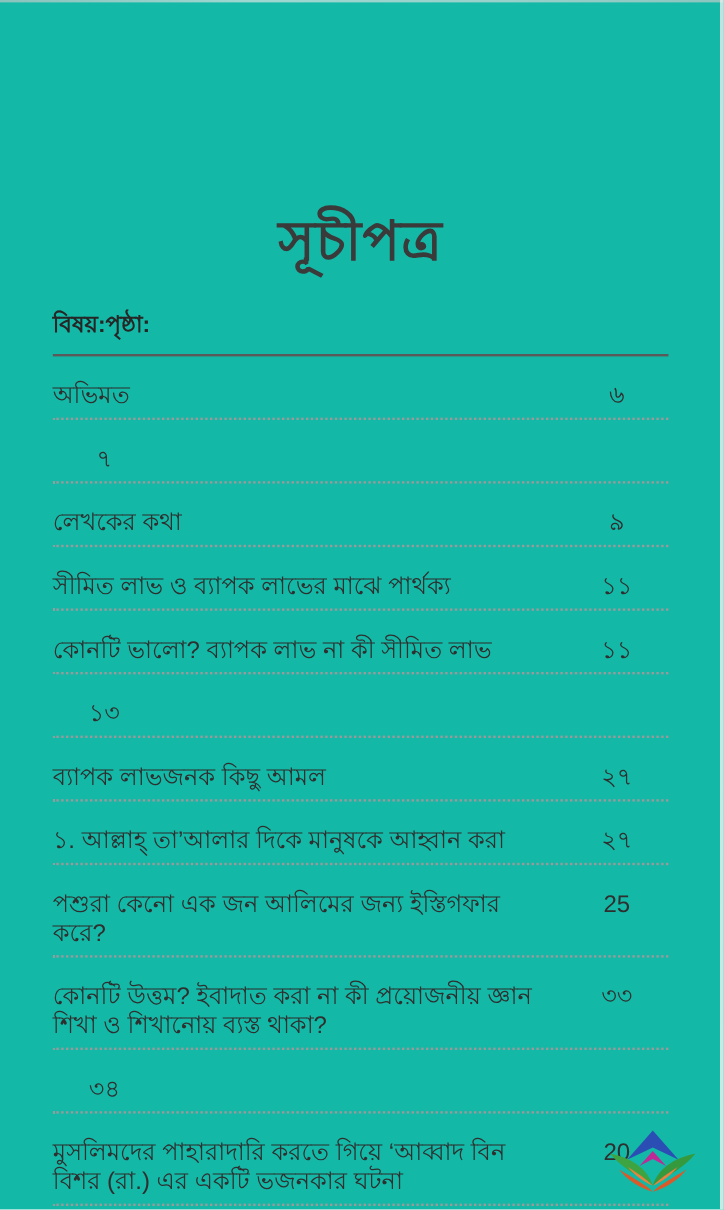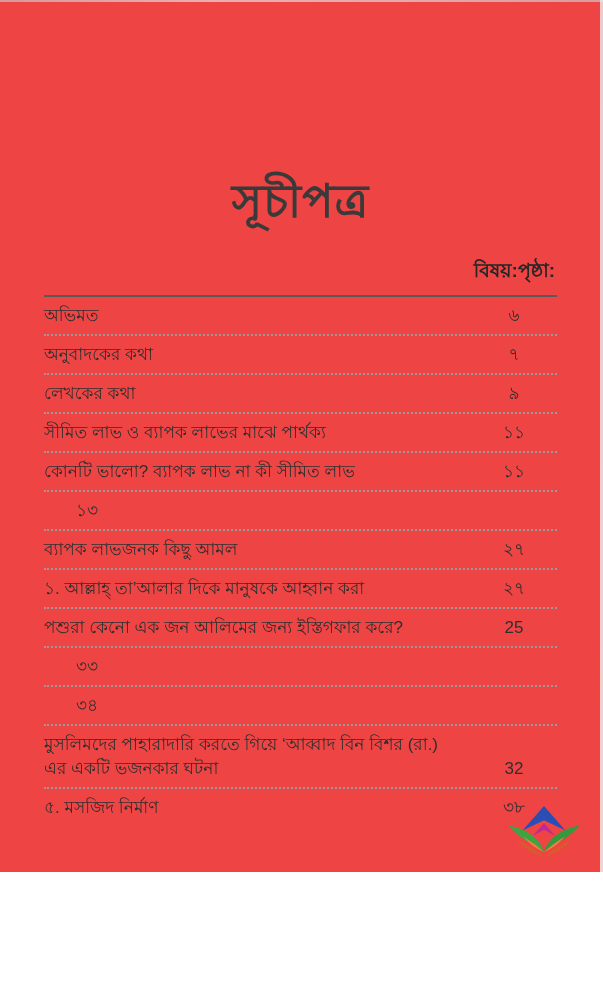--- a/index.html
+++ b/index.html
@@ -1,19 +1,19 @@
 <!DOCTYPE html>
 <html><head>
 <meta charset="utf-8">
 <style>
   html,body { margin:0; padding:0; background:#ffffff; }
   .page {
     position:relative;
-    width:603px; height:872px;
-    background:#ef4444;
+    width:603px; height:1008px;
+    background:#14b8a6;
     font-family:"Liberation Sans", sans-serif;
     color:#2e2e2e;
     overflow:hidden;
   }
   .page-top-edge {
     position:absolute; top:0; left:0; right:0; height:2px;
     background:linear-gradient(90deg,#c9c9c9,#e8e8e8 35%,#dedede 70%,#cccccc);
     opacity:.65;
   }
   .page-right-edge {
@@ -24,30 +24,30 @@
   .page-title {
     position:absolute; top:166px; left:44px; width:513px;
     text-align:center;
     font-size:46px; font-weight:bold; color:#3a3a3a;
     letter-spacing:1px;
   }
   .toc {
     position:absolute; top:256px; left:44px; width:513px;
   }
   .toc-header {
-    display:flex; justify-content:flex-end; align-items:flex-end;
+    display:flex; justify-content:flex-start; align-items:flex-end;
     font-weight:bold; font-size:19px; color:#262626;
     padding:0 2px 7px 0;
     border-bottom:2px solid #5a5a5a;
   }
   .toc-row {
-    display:flex; align-items:flex-end;
+    display:flex; align-items:flex-start;
     border-bottom:2px dotted #9a9a9a;
-    padding:7px 0 6px;
-    font-size:17px; line-height:24px; color:#2f2f2f;
+    padding:21px 0 6px;
+    font-size:20px; line-height:24px; color:#2f2f2f;
   }
   .toc-row:last-child { border-bottom:none; }
   .toc-title { flex:1 1 auto; padding-right:18px; }
   .toc-page { flex:0 0 86px; width:86px; text-align:center; }
   .publisher-logo {
     position:absolute; right:22px; bottom:12px;
     width:74px; height:56px;
   }
 </style>
 </head>
@@ -64,21 +64,20 @@
       <span>বিষয়:</span>
       <span>পৃষ্ঠা:</span>
     </div>
     <div id="toc-rows">
   <div class="toc-row">
     <span class="toc-title">অভিমত</span>
     <span class="toc-page">৬</span>
   </div>
 
   <div class="toc-row">
-    <span class="toc-title">অনুবাদকের কথা</span>
     <span class="toc-page">৭</span>
   </div>
 
   <div class="toc-row">
     <span class="toc-title">লেখকের কথা</span>
     <span class="toc-page">৯</span>
   </div>
 
   <div class="toc-row">
     <span class="toc-title">সীমিত লাভ ও ব্যাপক লাভের মাঝে পার্থক্য</span>
@@ -104,31 +103,32 @@
     <span class="toc-title">১. আল্লাহ্ তা’আলার দিকে মানুষকে আহ্বান করা</span>
     <span class="toc-page">২৭</span>
   </div>
 
   <div class="toc-row">
     <span class="toc-title">পশুরা কেনো এক জন আলিমের জন্য ইস্তিগফার করে?</span>
     <span class="toc-page">25</span>
   </div>
 
   <div class="toc-row">
+    <span class="toc-title">কোনটি উত্তম? ইবাদাত করা না কী প্রয়োজনীয় জ্ঞান শিখা ও শিখানোয় ব্যস্ত থাকা?</span>
     <span class="toc-page">৩৩</span>
   </div>
 
   <div class="toc-row">
     <span class="toc-page">৩৪</span>
   </div>
 
 
   <div class="toc-row">
     <span class="toc-title">মুসলিমদের পাহারাদারি করতে গিয়ে ‘আব্বাদ বিন বিশর (রা.) এর একটি ভজনকার ঘটনা</span>
-    <span class="toc-page">32</span>
+    <span class="toc-page">20</span>
   </div>
 
   <div class="toc-row">
     <span class="toc-title">৫. মসজিদ নির্মাণ</span>
     <span class="toc-page">৩৮</span>
   </div>
 </div>
   </div>
 
   <svg class="publisher-logo" viewBox="0 0 100 74" xmlns="http://www.w3.org/2000/svg" aria-hidden="true">

